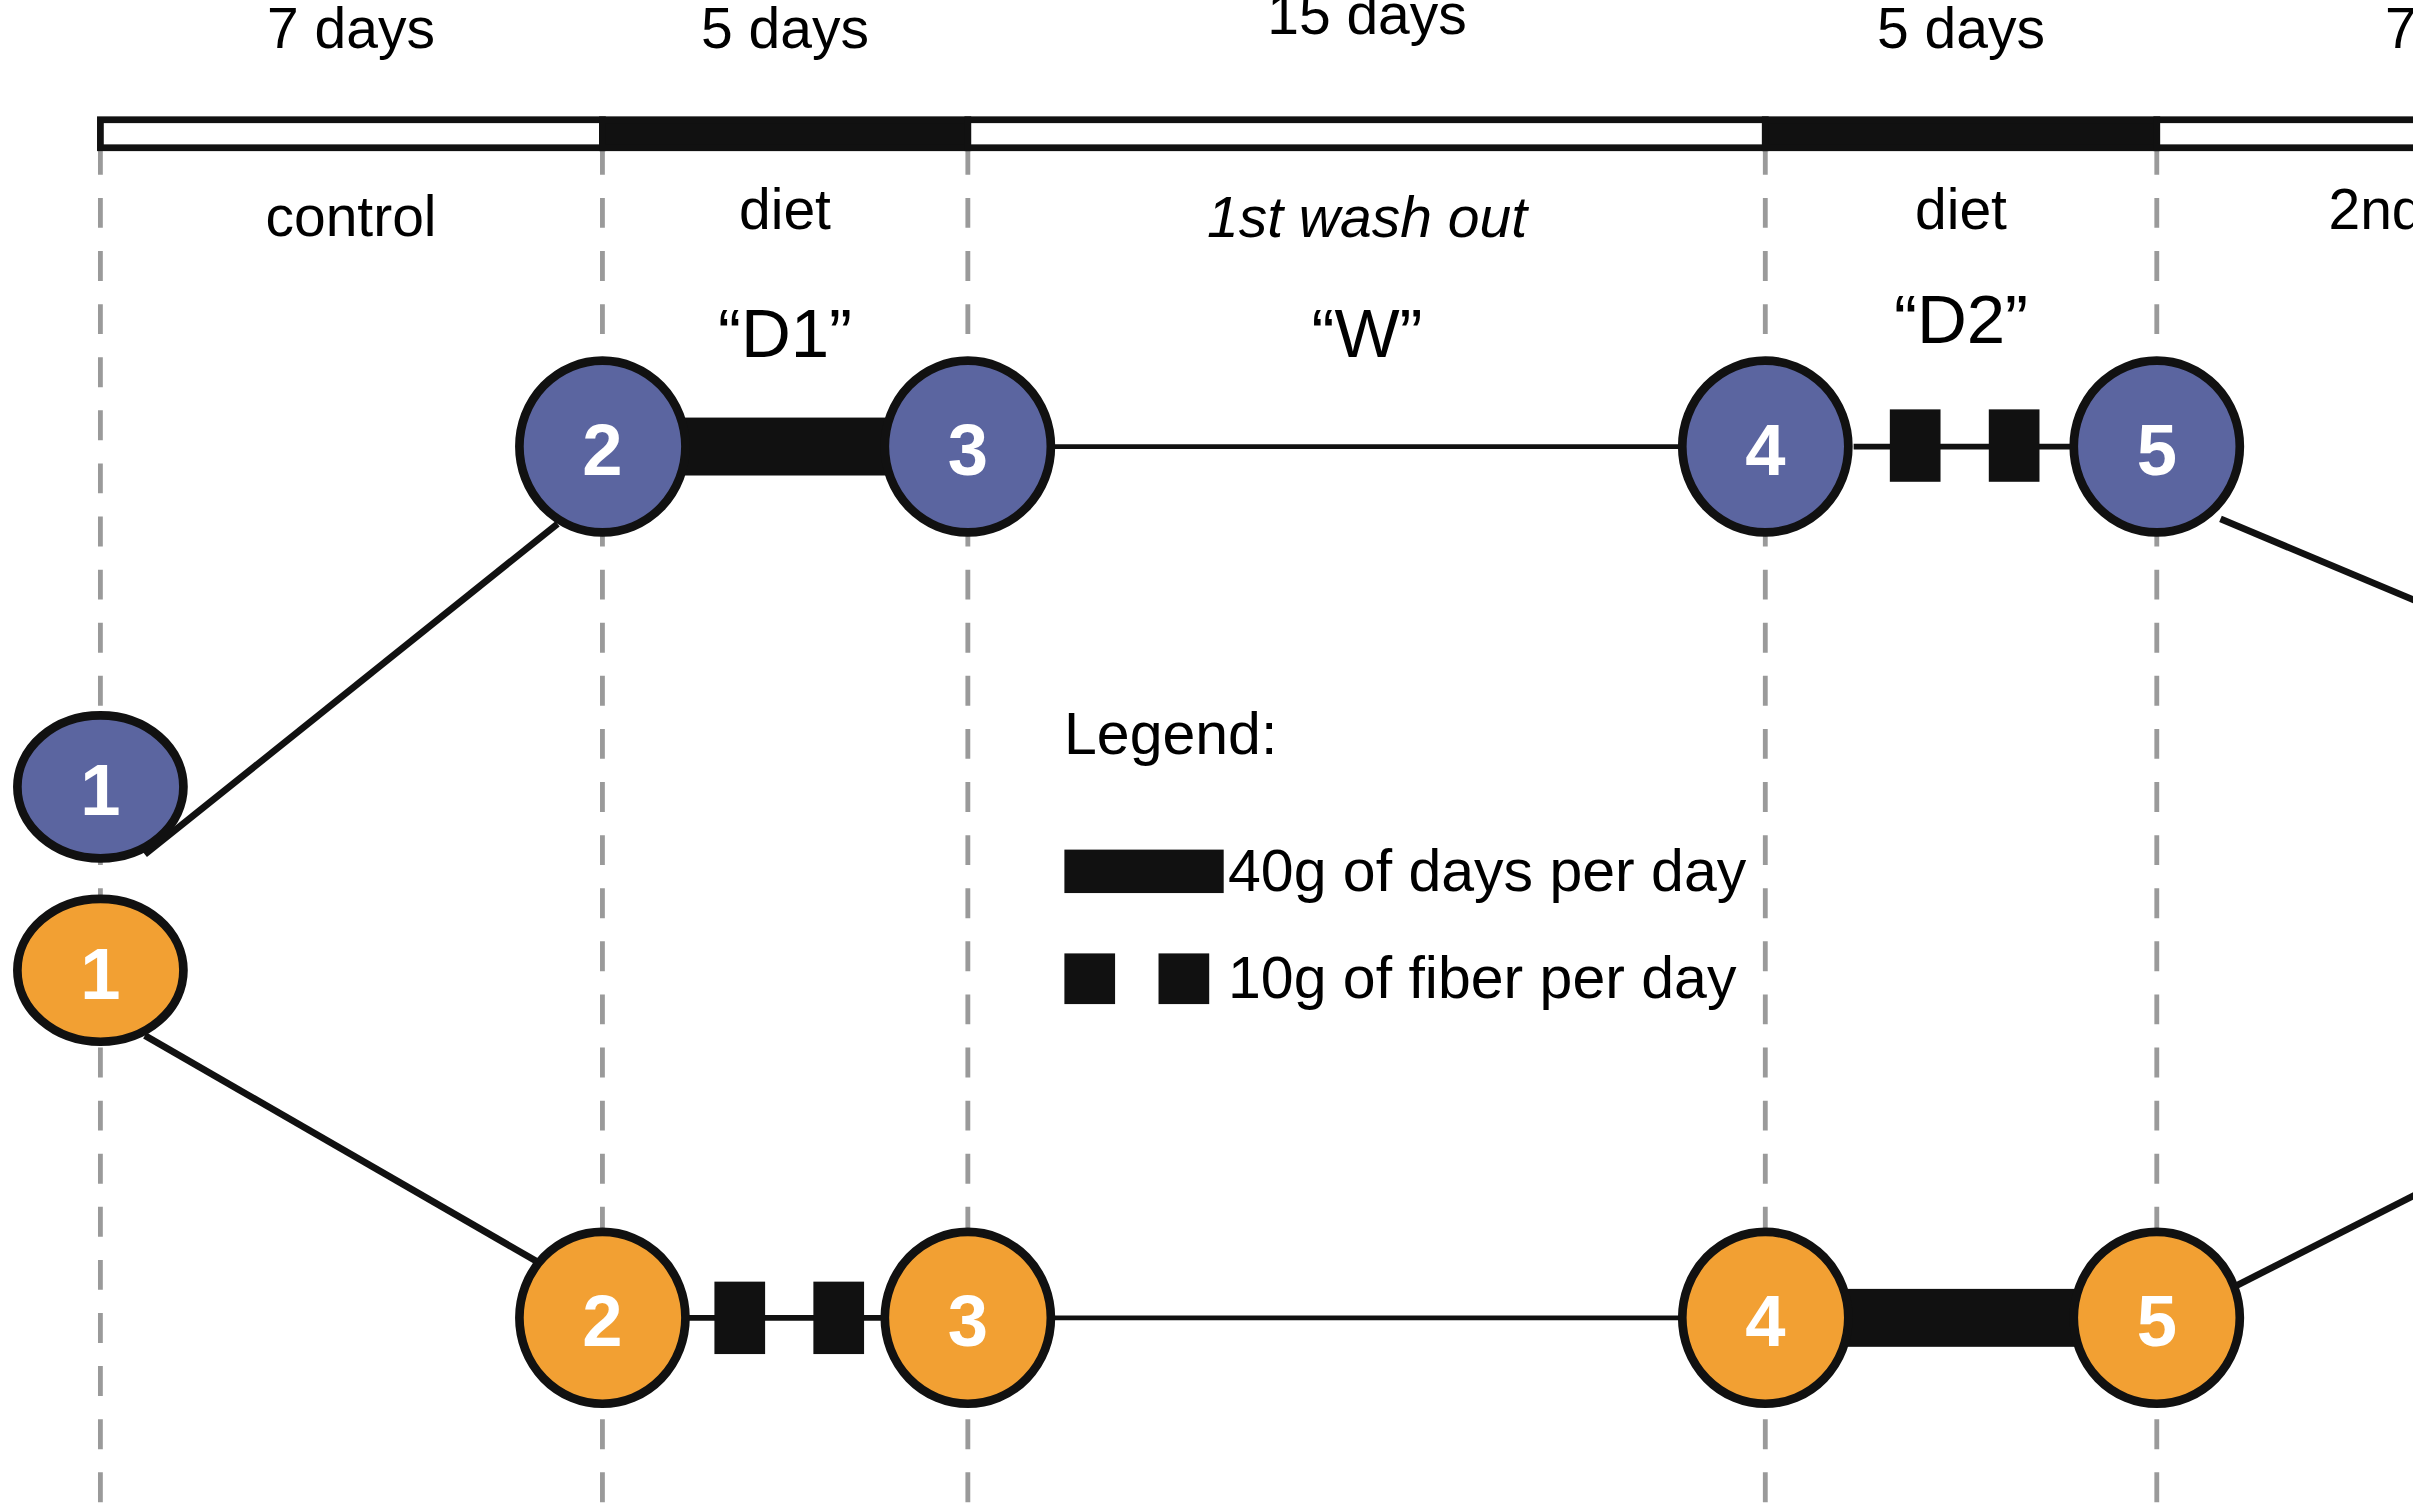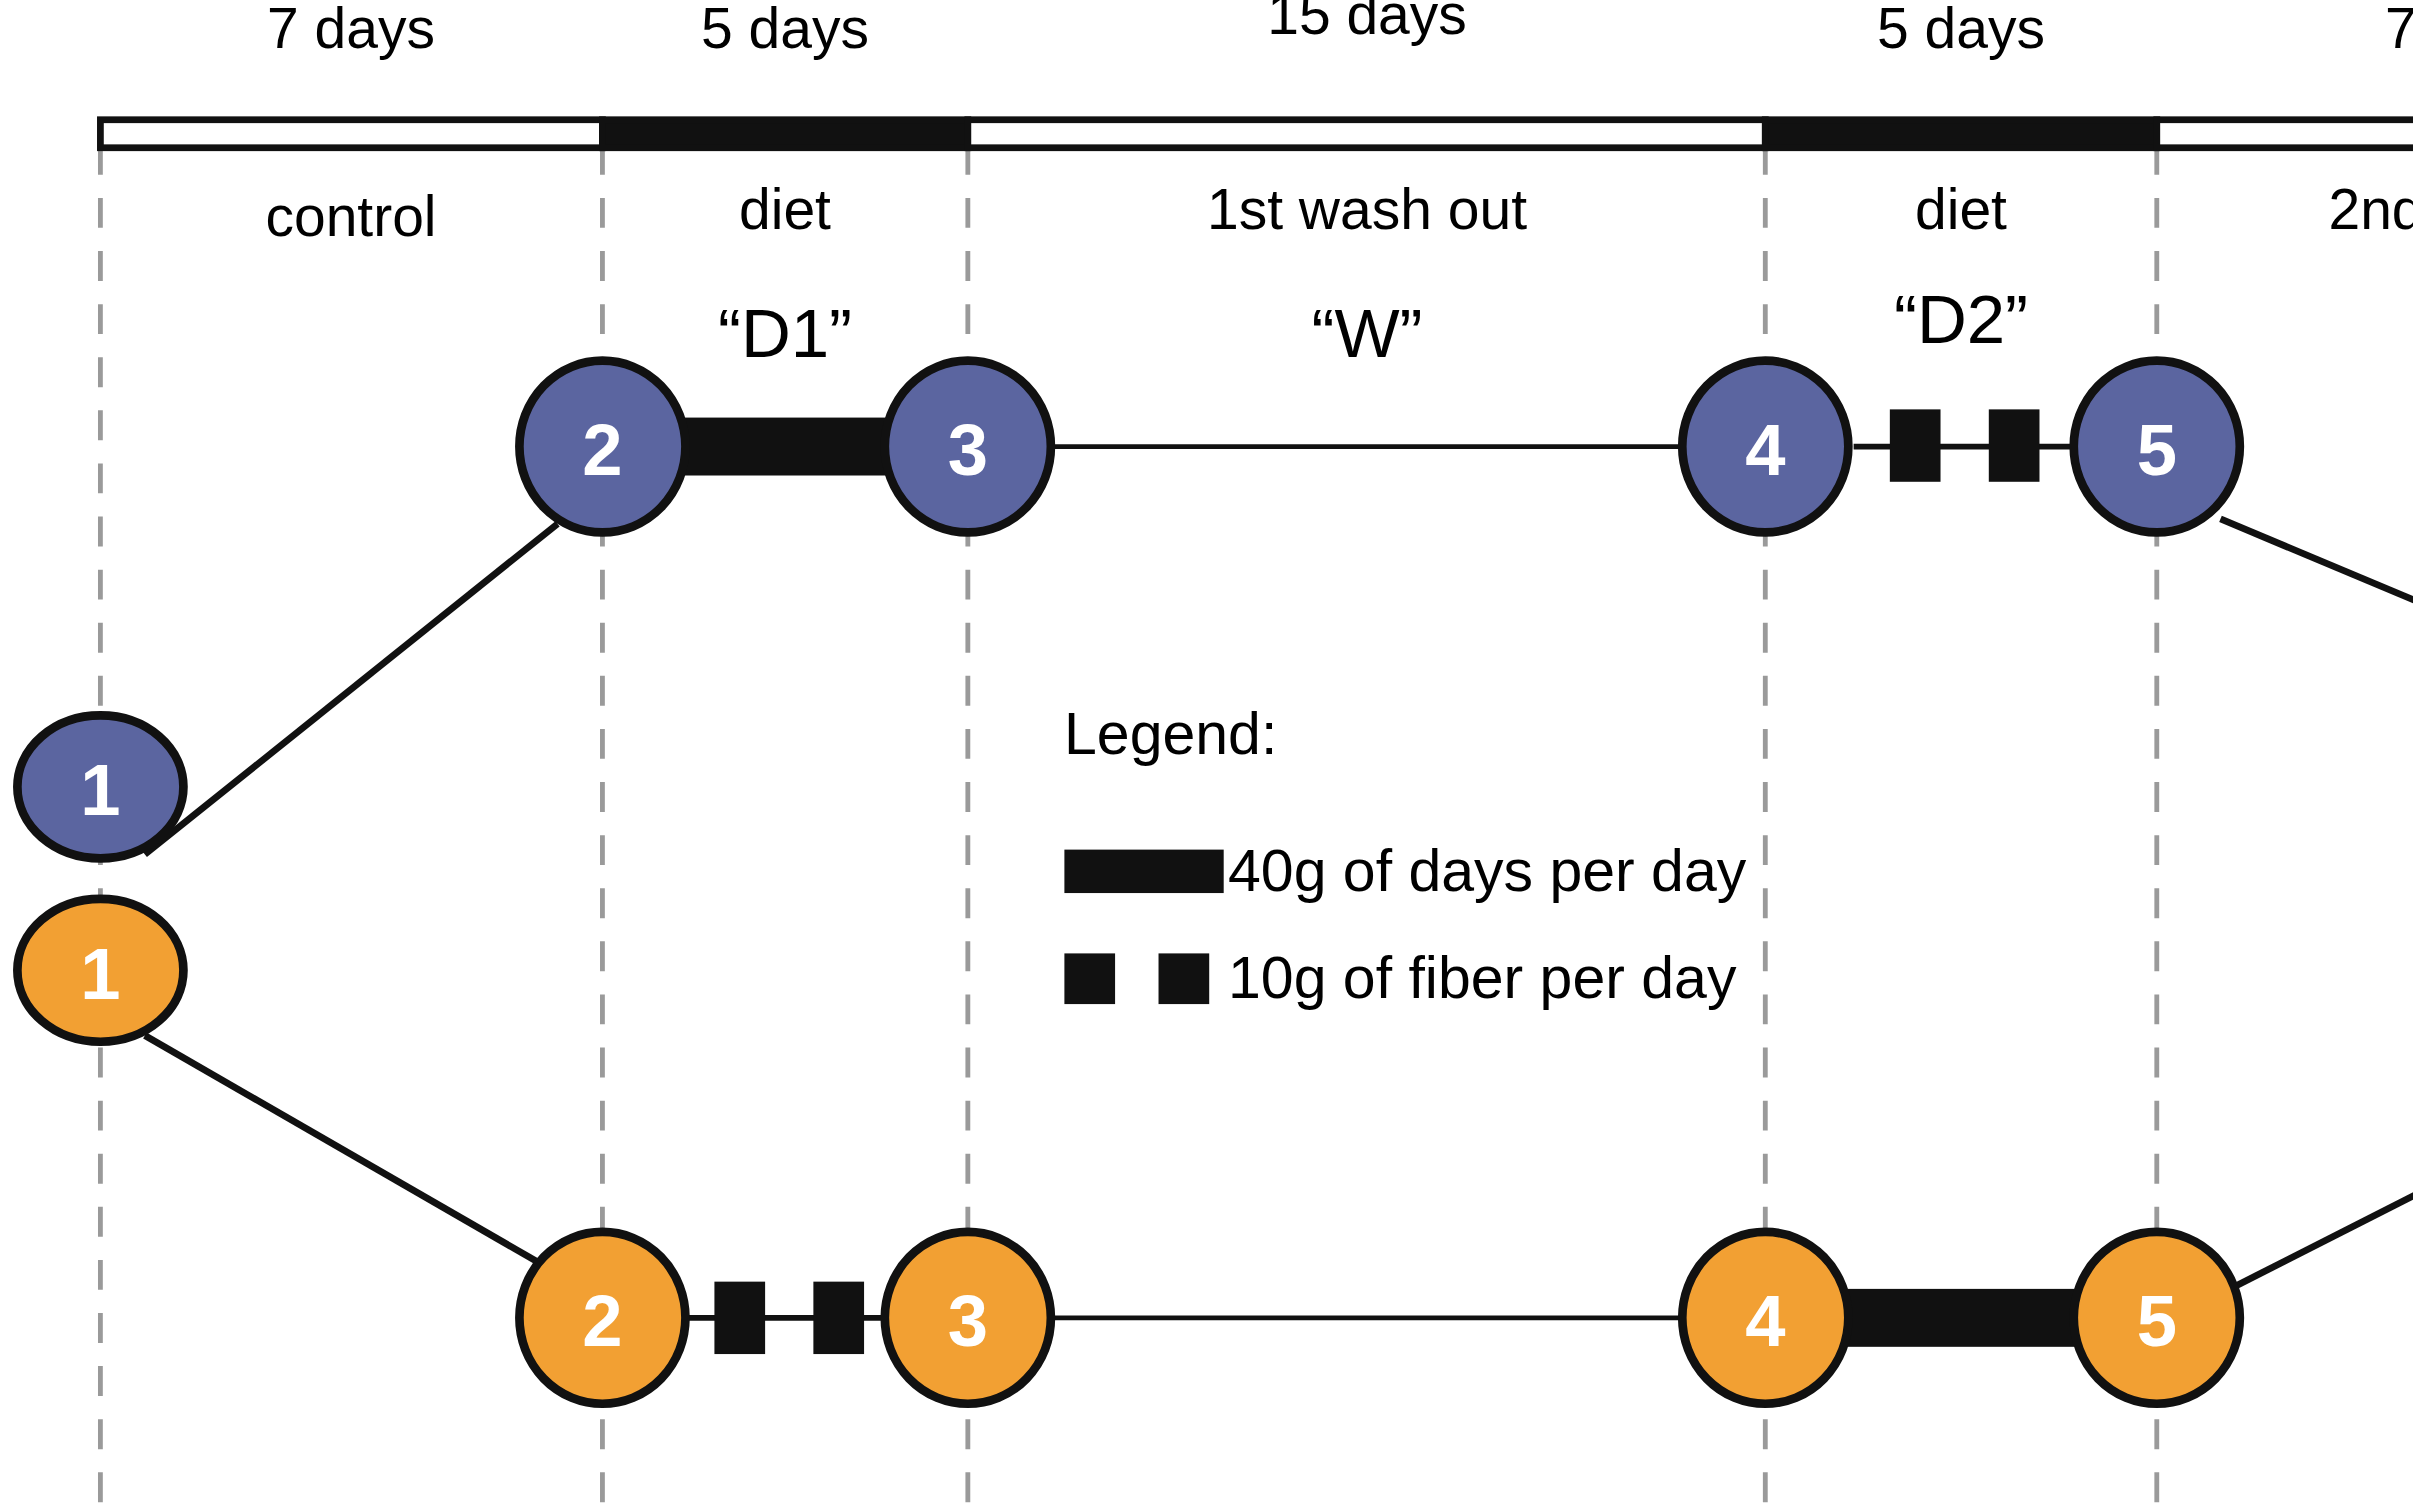--- a/index.html
+++ b/index.html
@@ -161,21 +161,21 @@
   </svg>
 
   <div class="lbl lbl-days" style="left:351px;  top:28px;">7 days</div>
   <div class="lbl lbl-days" style="left:785px; top:28px;">5 days</div>
   <div class="lbl lbl-days" style="left:1367px; top:14px;text-align:right;">15 days</div>
   <div class="lbl lbl-days" style="left:1961px; top:28px;">5 days</div>
   <div class="lbl lbl-days" style="left:2469px; top:28px;">7 days</div>
 
   <div class="lbl lbl-period" style="left:351px;  top:216px;">control</div>
   <div class="lbl lbl-period" style="left:785px; top:209px;">diet</div>
-  <div class="lbl lbl-period" style="left:1367px; top:209px;">1st wash out</div>
+  <div class="lbl lbl-period" style="left:1367px; top:217px;font-style:italic;">1st wash out</div>
   <div class="lbl lbl-period" style="left:1961px; top:209px;">diet</div>
   <div class="lbl lbl-period" style="left:2498px; top:209px;">2nd wash out</div>
 
   <div class="lbl lbl-code" style="left:785px; top:333px;">“D1”</div>
   <div class="lbl lbl-code" style="left:1367px; top:333px;">“W”</div>
   <div class="lbl lbl-code" style="left:1961px; top:319px;">“D2”</div>
 
   <div class="legend-title" style="left:1064px; top:734px;">Legend:</div>
   <div class="legend-text" style="left:1228px; top:871px;">40g of days per day</div>
   <div class="legend-text" style="left:1228px; top:978px;">10g of fiber per day</div>

